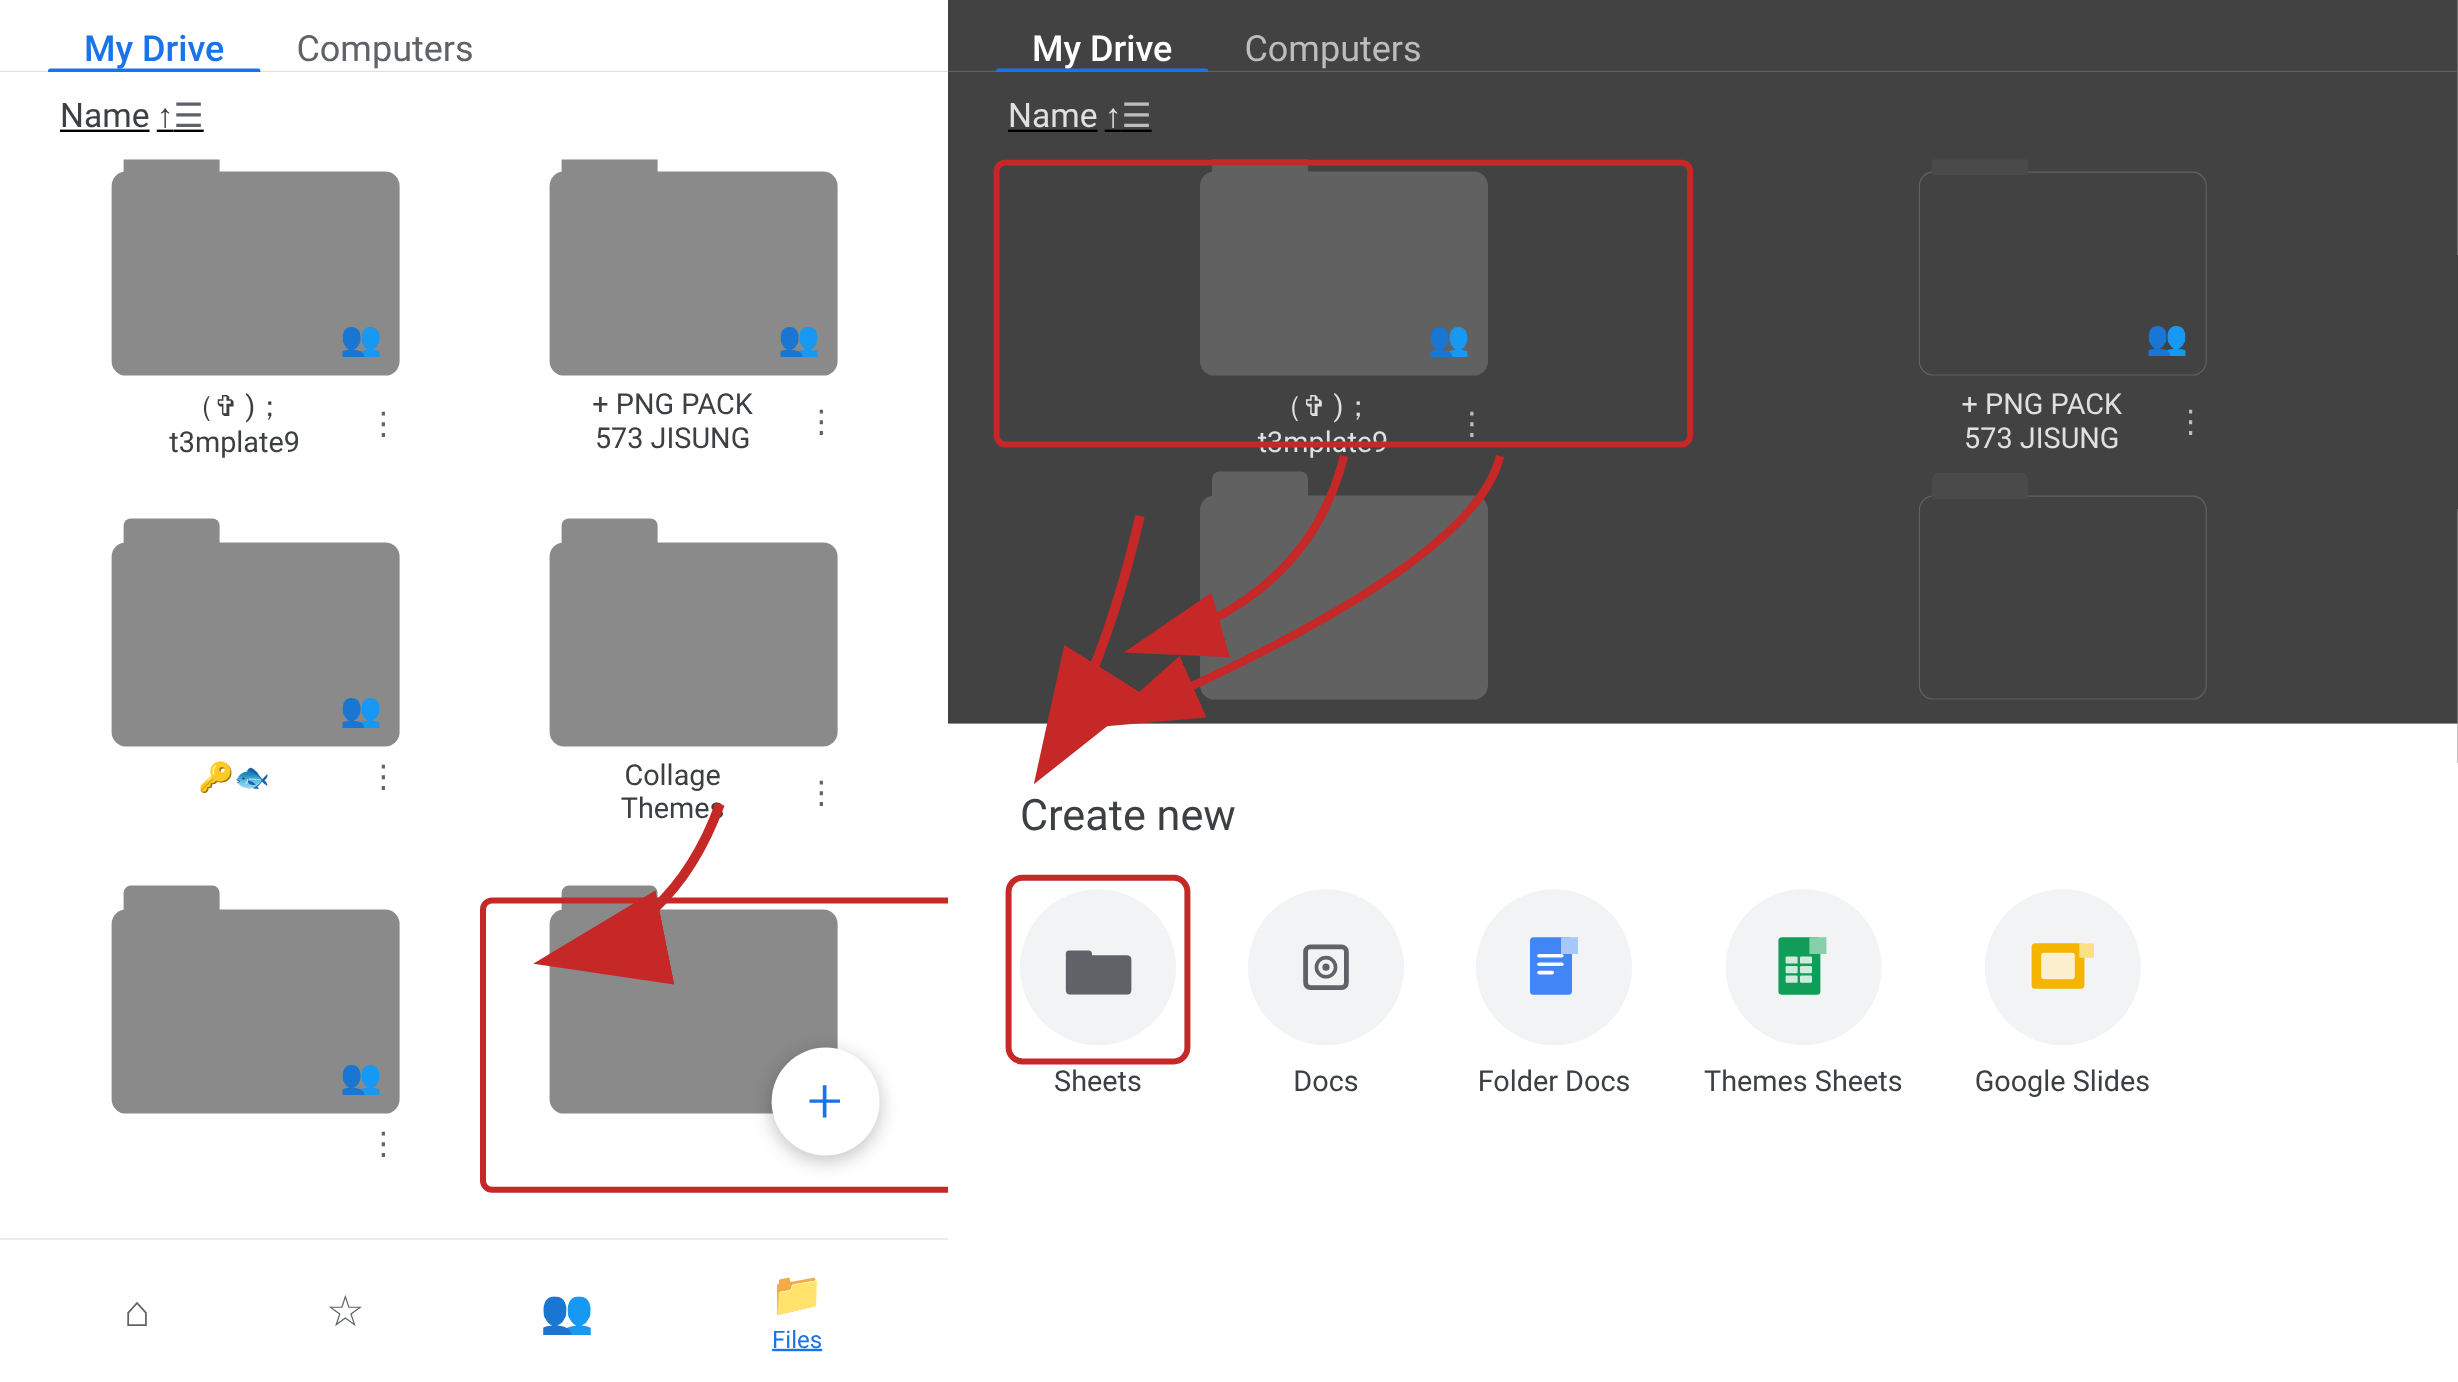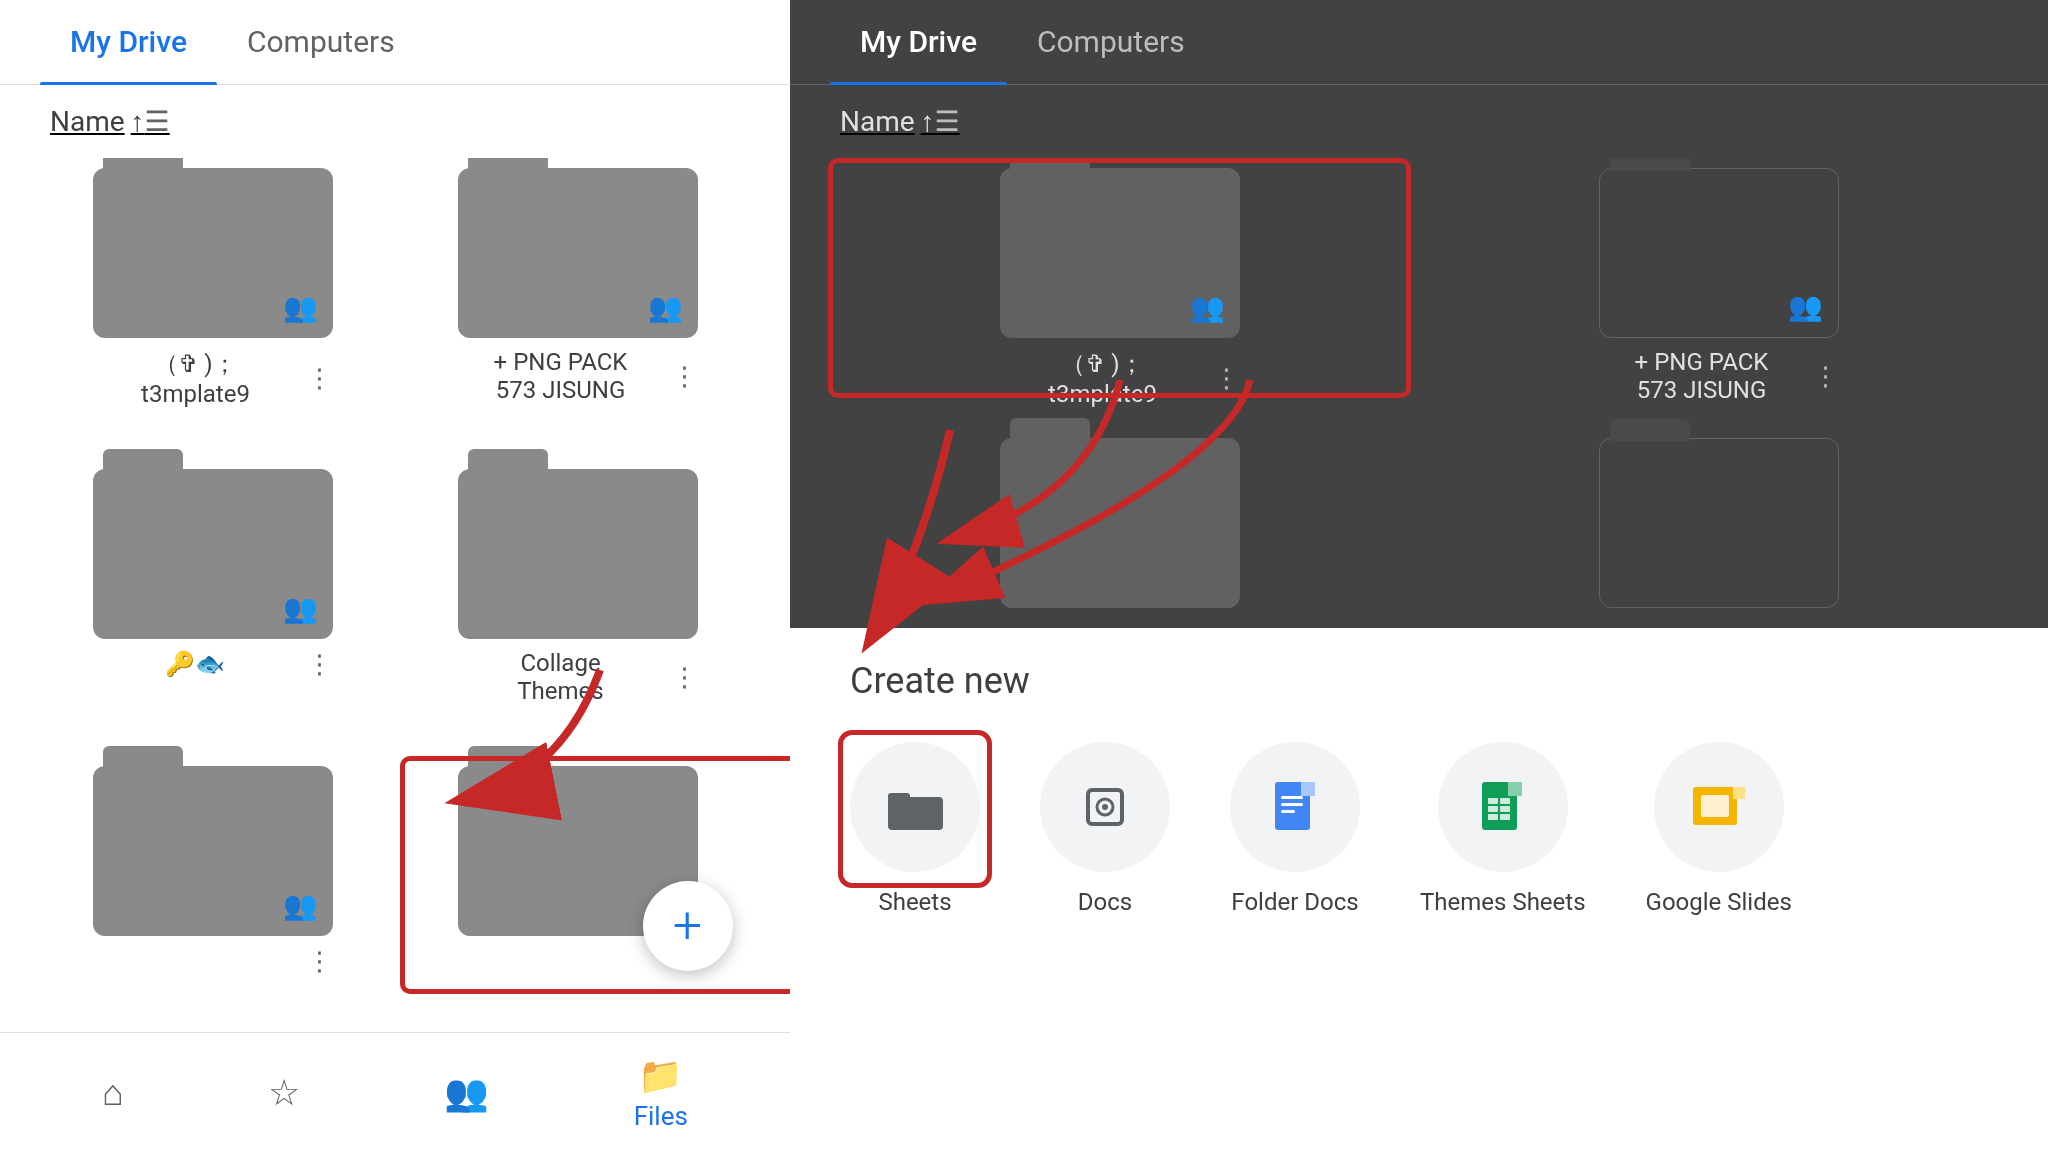--- a/index.html
+++ b/index.html
@@ -24,21 +24,21 @@
     }
 
     
     .tabs {
       display: flex;
       border-bottom: 1px solid #e0e0e0;
       padding: 0 40px;
       margin-top: 0;
     }
     .tab {
-      padding: 24px 30px 25px;
+      padding: 24px 30px 0;
       font-size: 30px;
       color: #5f6368;
       cursor: pointer;
       position: relative;
     }
     .tab.active {
       color: #1a73e8;
       font-weight: 500;
     }
     .tab.active::after {
@@ -154,22 +154,23 @@
       flex-direction: column;
       align-items: center;
       gap: 4px;
       cursor: pointer;
     }
     .nav-icon {
       font-size: 36px;
       color: #5f6368;
     }
     .nav-label {
-      font-size: 26px;
+      font-size: 20px;
       color: #5f6368;
+      text-decoration: underline;
     }
     .nav-item.active .nav-icon { color: #1a73e8; }
     .nav-item.active .nav-label { color: #1a73e8; }
 
     
     .right-panel {
       width: 1258px;
       height: 1152px;
       background: #424242;
       position: relative;
@@ -245,21 +246,21 @@
       color: #e0e0e0;
     }
     .right-panel .more-btn {
       color: #bdbdbd;
     }
 
     
     .create-new-panel {
       background: #fff;
       flex: 1;
-      padding: 32px 60px 30px;
+      padding: 56px 60px 30px;
     }
     .create-new-title {
       font-size: 36px;
       color: #3c4043;
       font-weight: 400;
       margin-bottom: 40px;
     }
     .create-new-grid {
       display: flex;
       gap: 60px;

